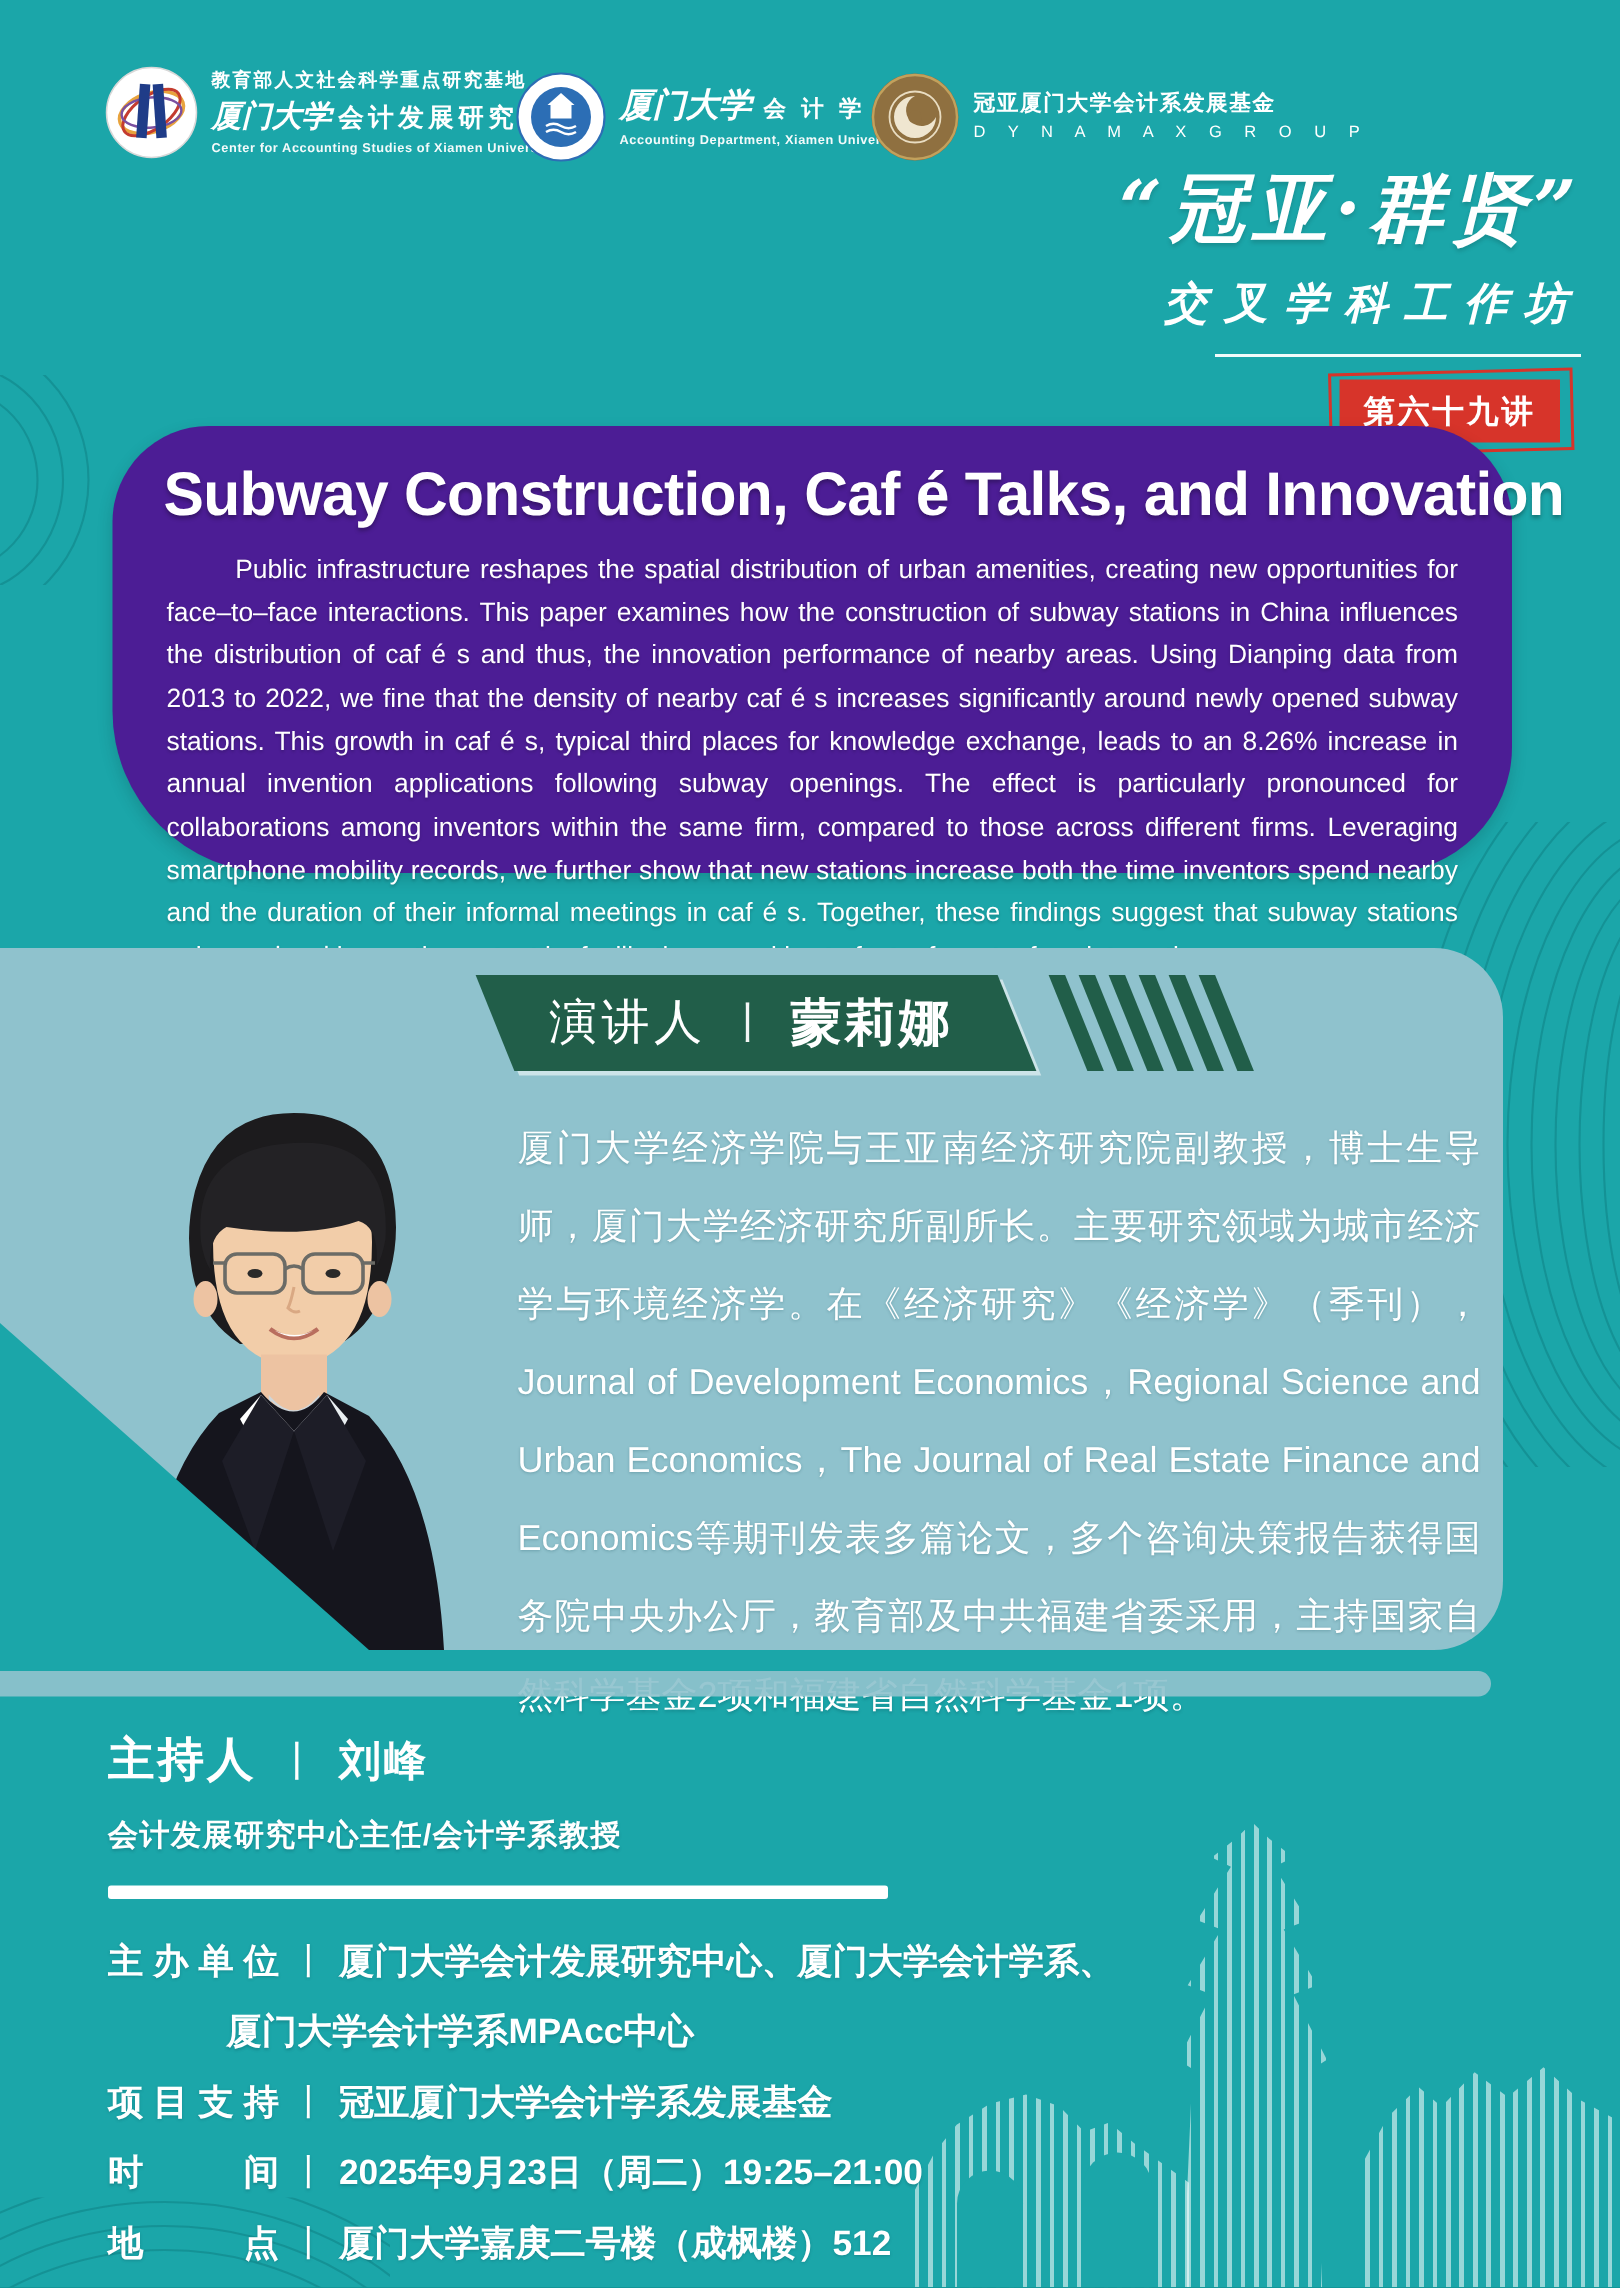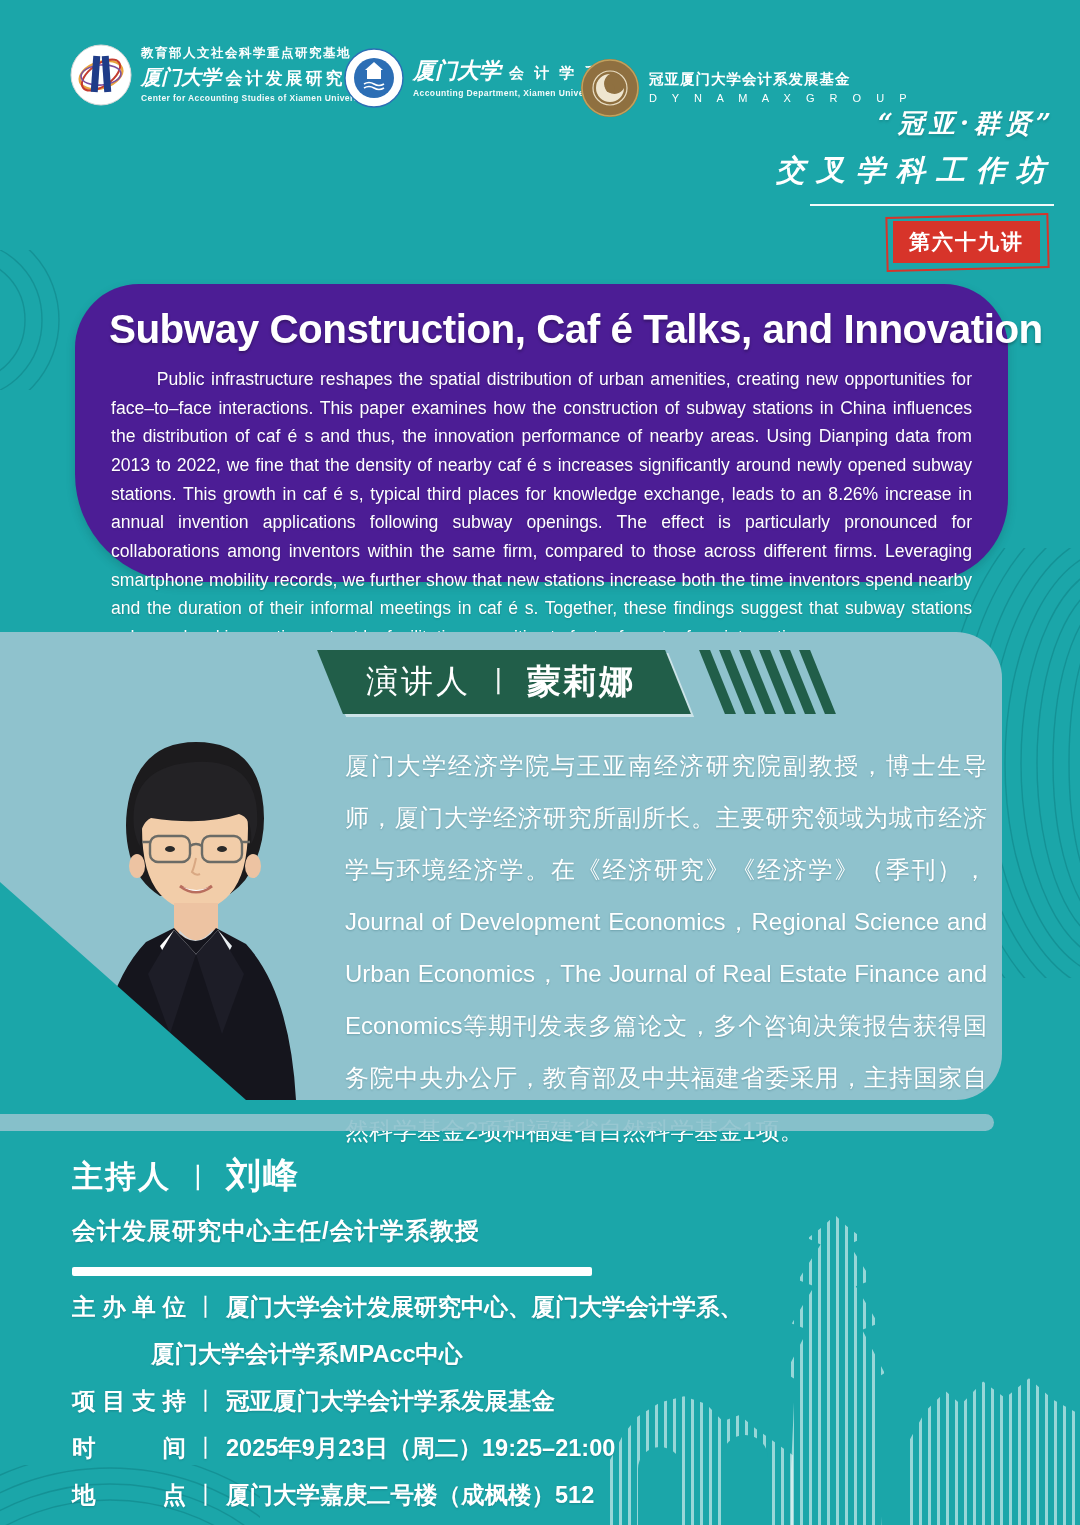--- a/index.html
+++ b/index.html
@@ -14,28 +14,28 @@
   .waves ellipse{fill:none;stroke:#0b7277;stroke-width:1.4;opacity:.38;}
   
   .logo{position:absolute;display:flex;align-items:center;gap:9px;}
   .logo-circle{flex:0 0 auto;}
   .logo-text{display:flex;flex-direction:column;line-height:1.25;}
   .l-small{font-size:12.5px;letter-spacing:1.5px;font-weight:700;}
   .l-brush{font-family:"DejaVu Serif","Liberation Serif",serif;font-style:italic;font-weight:700;}
   .l-tiny{font-size:8.5px;letter-spacing:.4px;font-weight:700;opacity:.95;}
   .logo1{left:70px;top:44px;}
   .logo2{left:344px;top:48px;}
-  .logo3{left:580px;top:58px;align-items:center;}
+  .logo3{left:580px;top:48px;align-items:center;}
   .l2-row{display:flex;align-items:baseline;gap:8px;}
   .l3-line1{font-size:14.5px;font-weight:700;letter-spacing:1px;}
   .l3-line2{font-size:11px;letter-spacing:6px;margin-top:4px;}
   
   .callig{position:absolute;right:24px;top:106px;text-align:right;}
   .callig-l1{font-family:"DejaVu Serif","Liberation Serif",serif;font-style:italic;font-weight:700;
-    font-size:26px;letter-spacing:5px;text-shadow:0 2px 3px rgba(0,0,0,.15);}
+    font-size:50px;letter-spacing:5px;text-shadow:0 2px 3px rgba(0,0,0,.15);}
   .callig-l2{font-family:"DejaVu Serif","Liberation Serif",serif;font-style:italic;font-weight:700;
     font-size:29px;letter-spacing:11px;margin-top:10px;}
   .callig-line{height:2px;background:#fff;width:244px;margin:13px 2px 0 auto;opacity:.95;}
   .badge-wrap{margin-top:15px;margin-right:16px;display:inline-block;position:relative;margin-left:36px;}
   .badge{position:relative;display:inline-block;background:#D7342A;color:#fff;font-weight:700;
     font-size:21px;letter-spacing:2px;padding:7px 16px;}
   .badge::after{content:"";position:absolute;left:-7px;top:-6px;right:-9px;bottom:-7px;
     border:2px solid #D7342A;transform:rotate(-1.4deg);}
   
   .panel{
@@ -80,22 +80,22 @@
     font-size:24px;line-height:2.17;text-align:justify;
     text-shadow:0 1px 2px rgba(0,60,70,.25);
   }
   
   .portrait{position:absolute;left:34px;bottom:0;width:320px;height:392px;}
   
   .host{position:absolute;left:72px;top:1152px;}
   .host-line{display:flex;align-items:baseline;gap:14px;font-weight:800;}
   .host-role{font-size:31px;letter-spacing:2px;}
   .host-sep{font-size:27px;font-weight:300;}
-  .host-name{font-size:35px;letter-spacing:2px;}
-  .host-title{margin-top:16px;font-size:24px;letter-spacing:1px;font-weight:600;
+  .host-name{font-size:28px;letter-spacing:2px;}
+  .host-title{margin-top:16px;font-size:20px;letter-spacing:1px;font-weight:600;
     text-shadow:0 1px 2px rgba(0,60,70,.25);}
   .host-divider{margin-top:20px;width:520px;height:9px;background:#fff;border-radius:2px;}
   
   .info{position:absolute;left:72px;top:1284px;font-size:23.5px;font-weight:700;
     text-shadow:0 1px 2px rgba(0,60,70,.25);}
   .info-row{display:flex;align-items:baseline;line-height:47px;}
   .jlabel{display:inline-flex;justify-content:space-between;width:114px;flex:0 0 114px;}
   .isep{flex:0 0 40px;text-align:center;font-weight:300;}
   .ival{white-space:nowrap;}
   .icont{margin-left:79px;line-height:47px;white-space:nowrap;}

